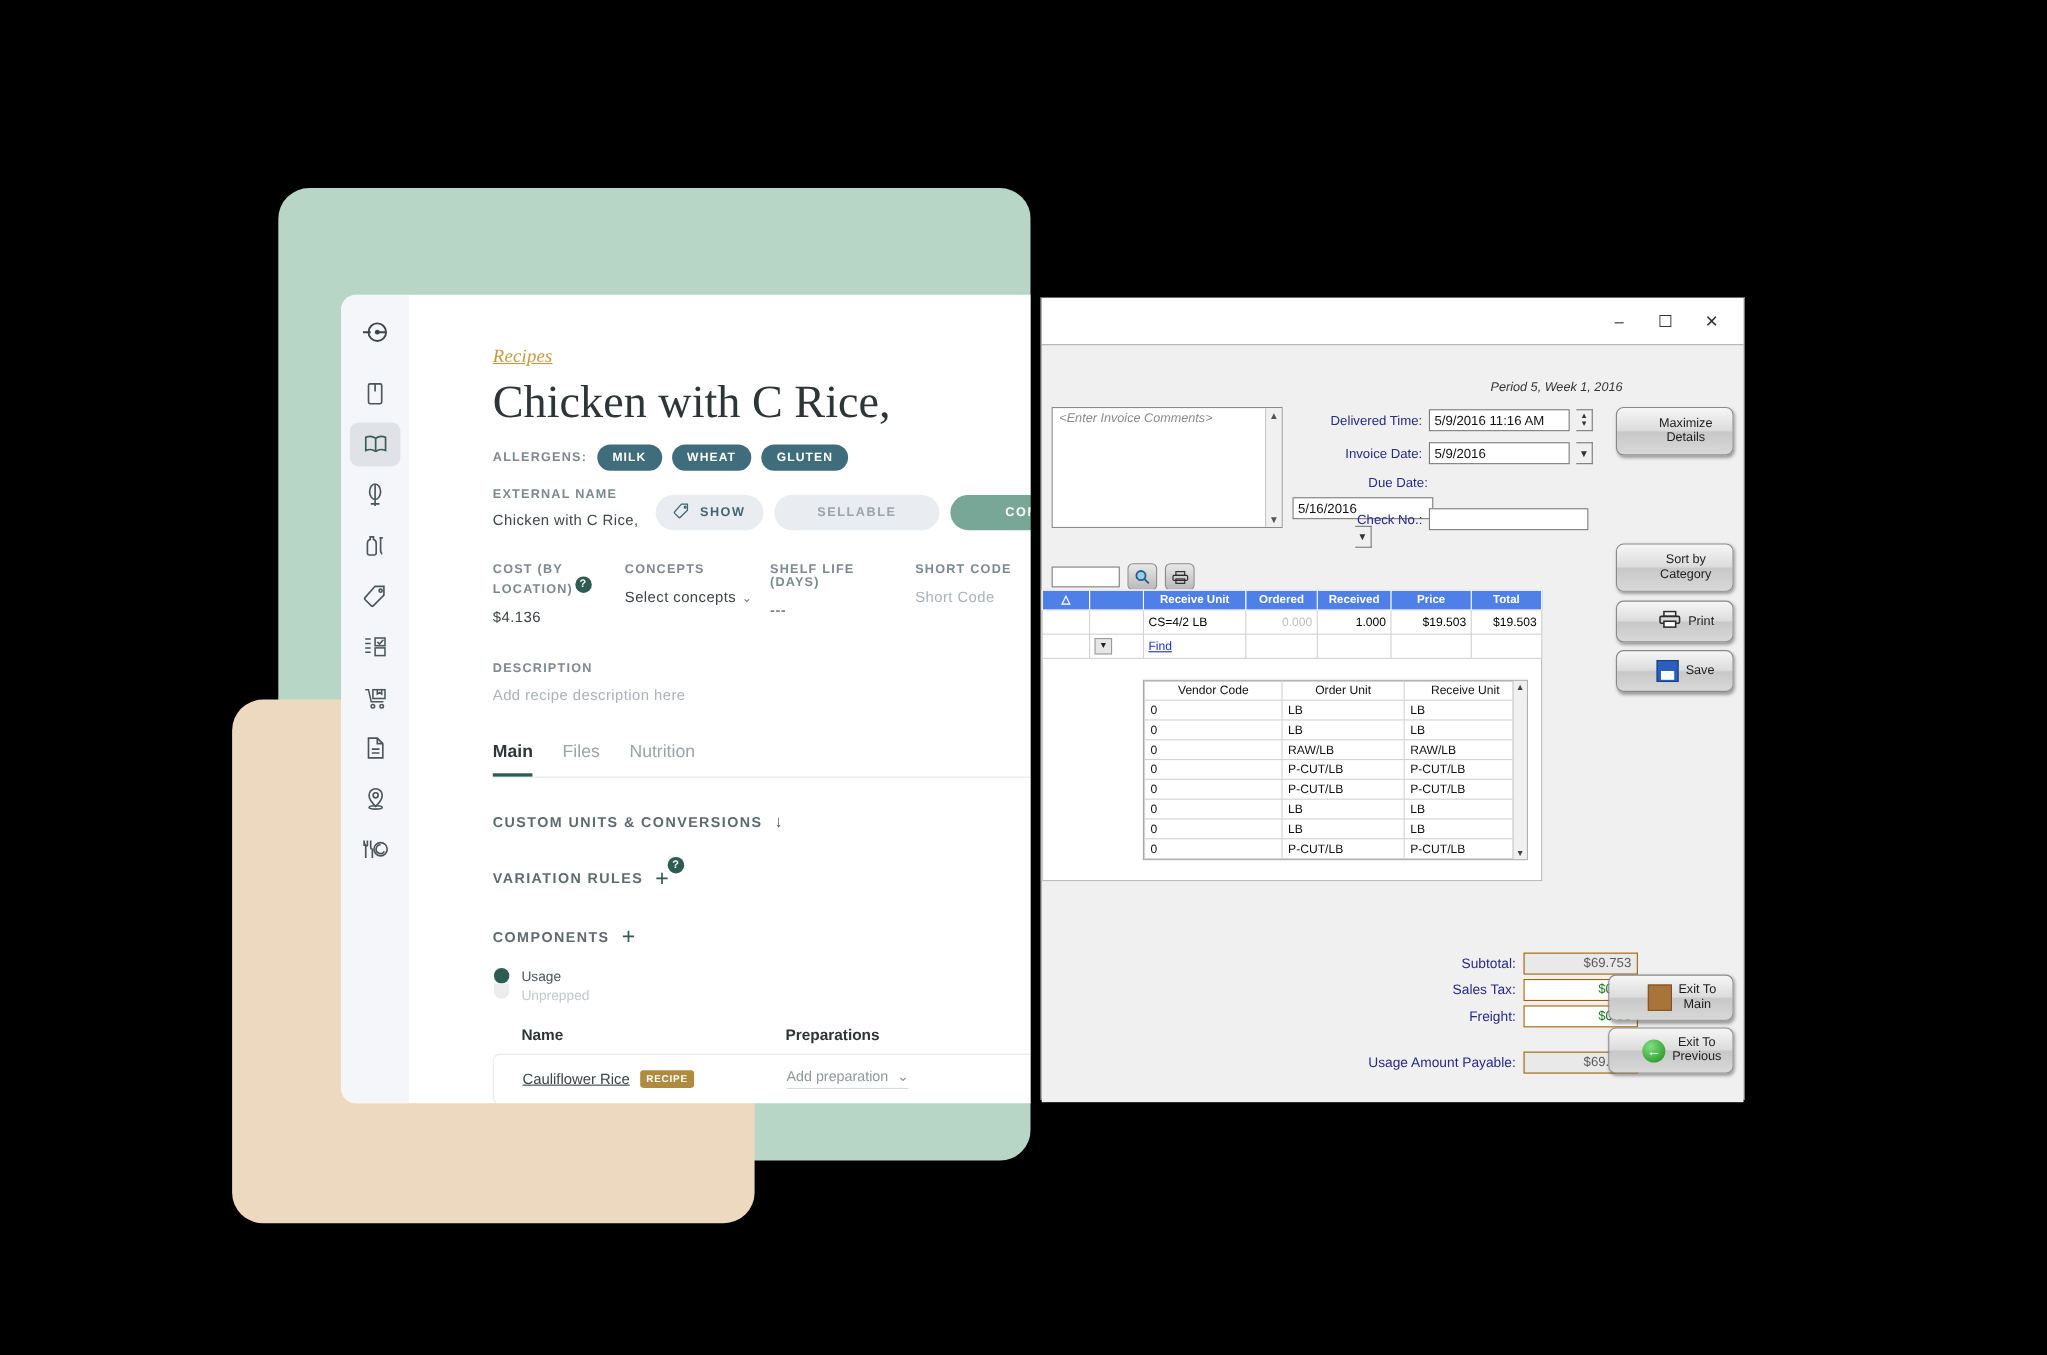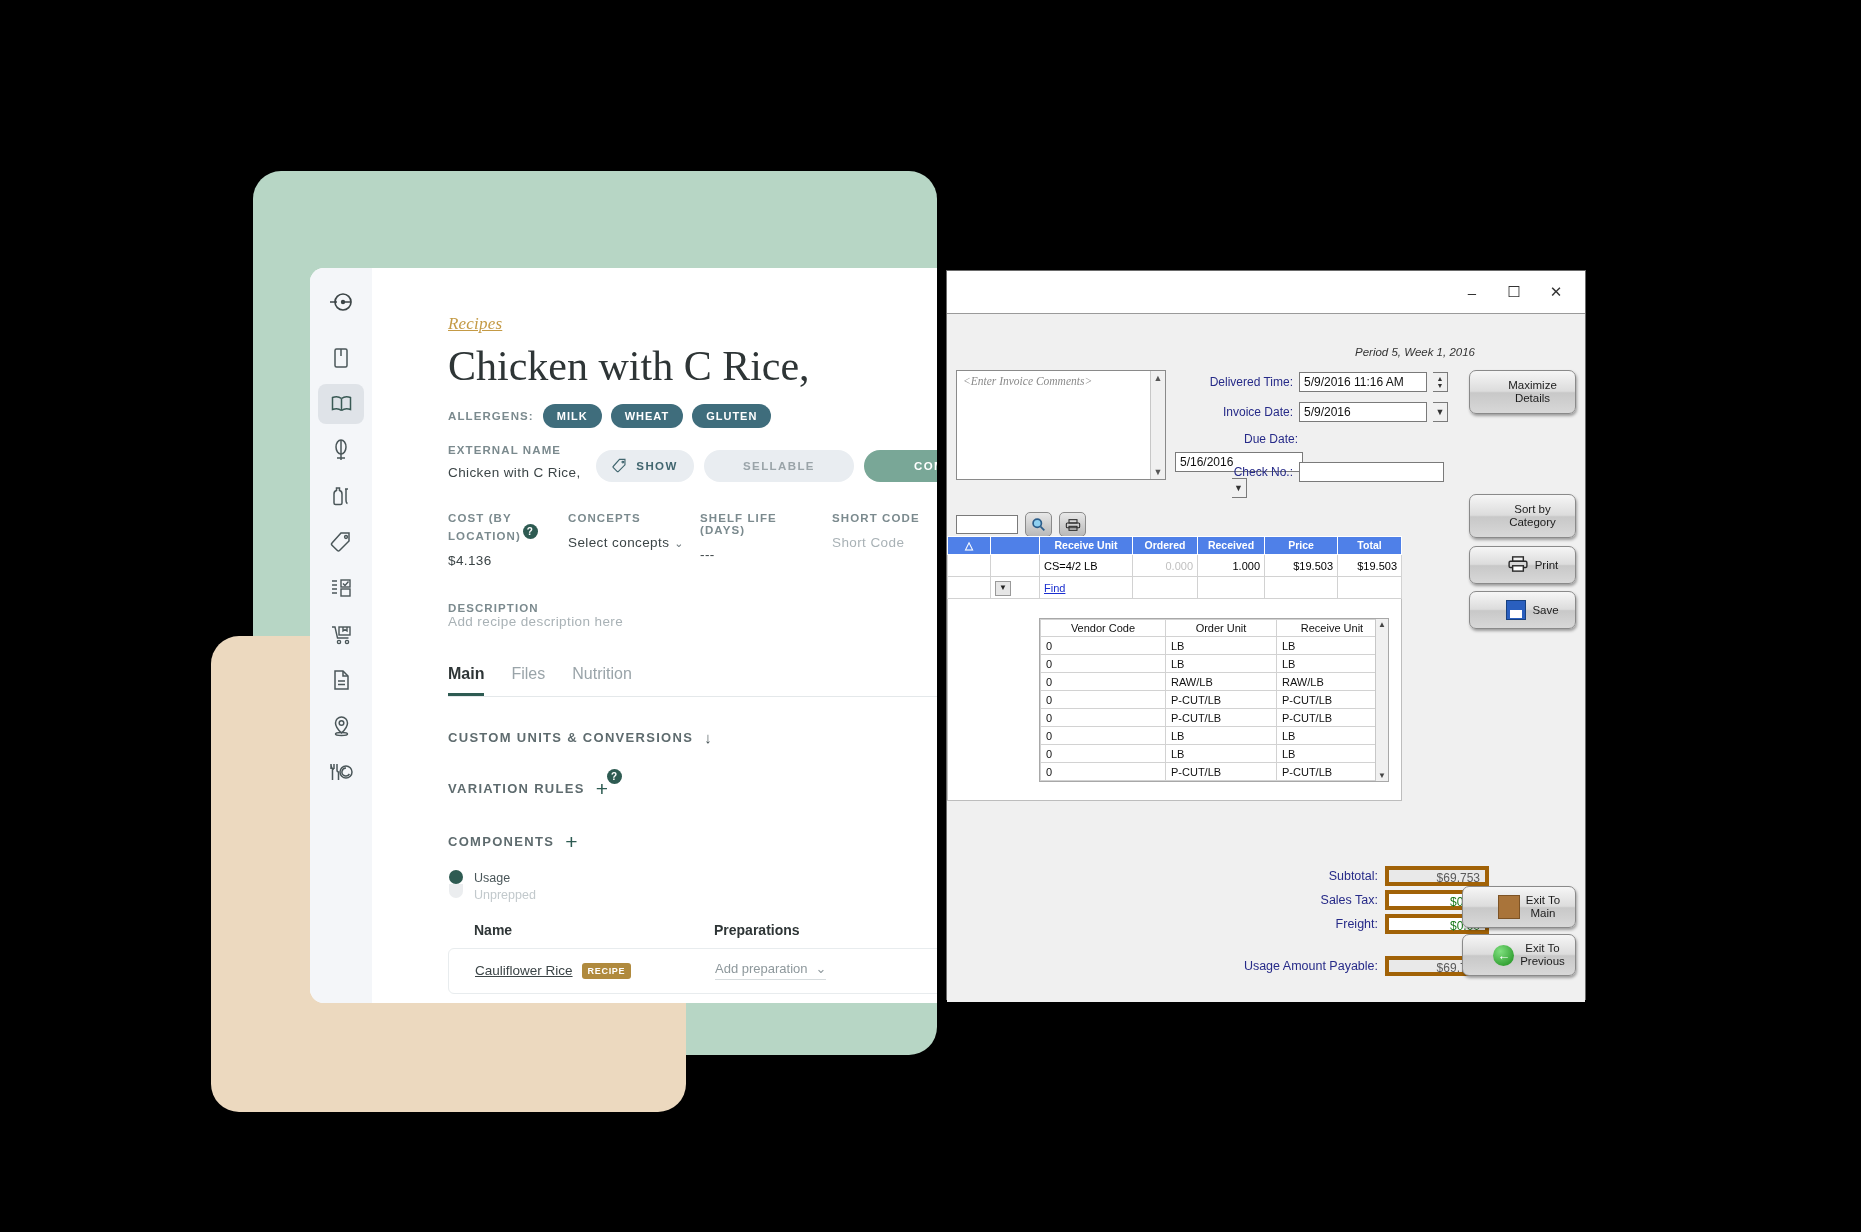--- a/index.html
+++ b/index.html
@@ -49,21 +49,21 @@
 
   .meta-row{display:flex;margin-top:30px;}
   .meta-col{margin-right:10px;}
   .meta-col .val{margin-top:11px;}
   .qmark{display:inline-block;width:15px;height:15px;border-radius:50%;background:#2e5b52;
          color:#fff;font-size:10px;font-weight:bold;text-align:center;line-height:15px;
          vertical-align:super;margin-left:2px;}
   .caret{font-size:11px;color:#6d787c;margin-left:5px;}
 
   .desc-block{margin-top:34px;}
-  .desc-block .val{color:#a9b2b6;}
+  .desc-block .val{margin-top:10px;color:#a9b2b6;}
 
   .tabs{display:flex;gap:27px;margin-top:36px;border-bottom:1px solid #e4e8ea;width:520px;}
   .tab{font-size:16px;color:#9aa4a9;padding-bottom:10px;}
   .tab.active{color:#2e3536;font-weight:bold;border-bottom:3px solid #2e5b52;}
 
   .sec{margin-top:32px;display:flex;align-items:center;gap:11px;
        font-size:13px;font-weight:bold;letter-spacing:1.3px;color:#5e6b6e;}
   .arrowdown{color:#4a5659;font-size:15px;}
   .plus{color:#2e5b52;font-size:21px;line-height:1;font-weight:300;}
   .plus-wrap{position:relative;display:inline-block;}
@@ -96,21 +96,21 @@
        border:1px solid #6a6a6a;box-sizing:border-box;font-size:11px;color:#000;}
   .win-title{height:42px;background:#fff;border-bottom:1px solid #9a9a9a;display:flex;
              justify-content:flex-end;align-items:center;padding-right:8px;gap:0;}
   .wbtn{width:42px;height:34px;display:flex;align-items:center;justify-content:center;
         color:#333;font-size:15px;}
   .win-inner{position:relative;height:688px;background:#f0f0f0;}
 
   .period{position:absolute;right:110px;top:32px;font-style:italic;font-size:11.5px;color:#333;}
 
   .comments{position:absolute;left:9px;top:56px;width:210px;height:110px;background:#fff;
-            border:1px solid #8a8a8a;box-sizing:border-box;font-family:Liberation Serif, serif;}
+            border:1px solid #8a8a8a;box-sizing:border-box;}
   .comments .ph{font-style:italic;color:#8a8a8a;font-size:11.5px;padding:4px 6px;}
   .cscroll{position:absolute;right:0;top:0;width:15px;height:100%;background:#f0f0f0;
            border-left:1px solid #c7c7c7;display:flex;flex-direction:column;
            justify-content:space-between;align-items:center;font-size:9px;color:#555;padding:2px 0;
            box-sizing:border-box;}
 
   .frow{position:absolute;display:flex;align-items:center;gap:6px;}
   .flabel{color:#262a88;font-size:12px;text-align:right;width:118px;}
   .finput{width:128px;height:20px;background:#fff;border:1px solid #7a7a7a;box-sizing:border-box;
           font-size:12px;padding:1px 4px;display:flex;align-items:center;color:#111;}
@@ -153,21 +153,21 @@
             border-left:1px solid #c7c7c7;display:flex;flex-direction:column;
             justify-content:space-between;align-items:center;font-size:8px;color:#444;padding:1px 0;
             box-sizing:border-box;}
 
   .whitepanel{position:absolute;left:0;top:222px;width:455px;height:265px;background:#fff;
               border:1px solid #bdbdbd;box-sizing:border-box;z-index:0;}
 
   .totals{position:absolute;right:96px;bottom:22px;width:250px;}
   .trow{display:flex;align-items:center;justify-content:flex-end;margin-bottom:4px;}
   .tlabel{color:#262a88;font-size:12.5px;margin-right:7px;}
-  .tbox{width:104px;height:20px;border:4px solid #a16207;background:#fff;text-align:right;
+  .tbox{width:104px;height:20px;border:1px solid #a16207;background:#fff;text-align:right;
         font-size:12px;padding:1px 5px;box-sizing:border-box;color:#1b7a1b;}
   .tbox.ro{background:#e9e9e9;color:#5a5a5a;}
   .trow.tot{margin-top:22px;}
 
   .rbtns{position:absolute;right:9px;top:56px;}
   .btn-max{width:85px;height:42px;}
   .btn-sort{position:absolute;right:9px;top:180px;width:85px;height:42px;}
   .btn-print{position:absolute;right:9px;top:232px;width:85px;height:36px;}
   .btn-save{position:absolute;right:9px;top:277px;width:85px;height:36px;}
   .btn-exitmain{position:absolute;right:9px;bottom:74px;width:92px;height:40px;}

